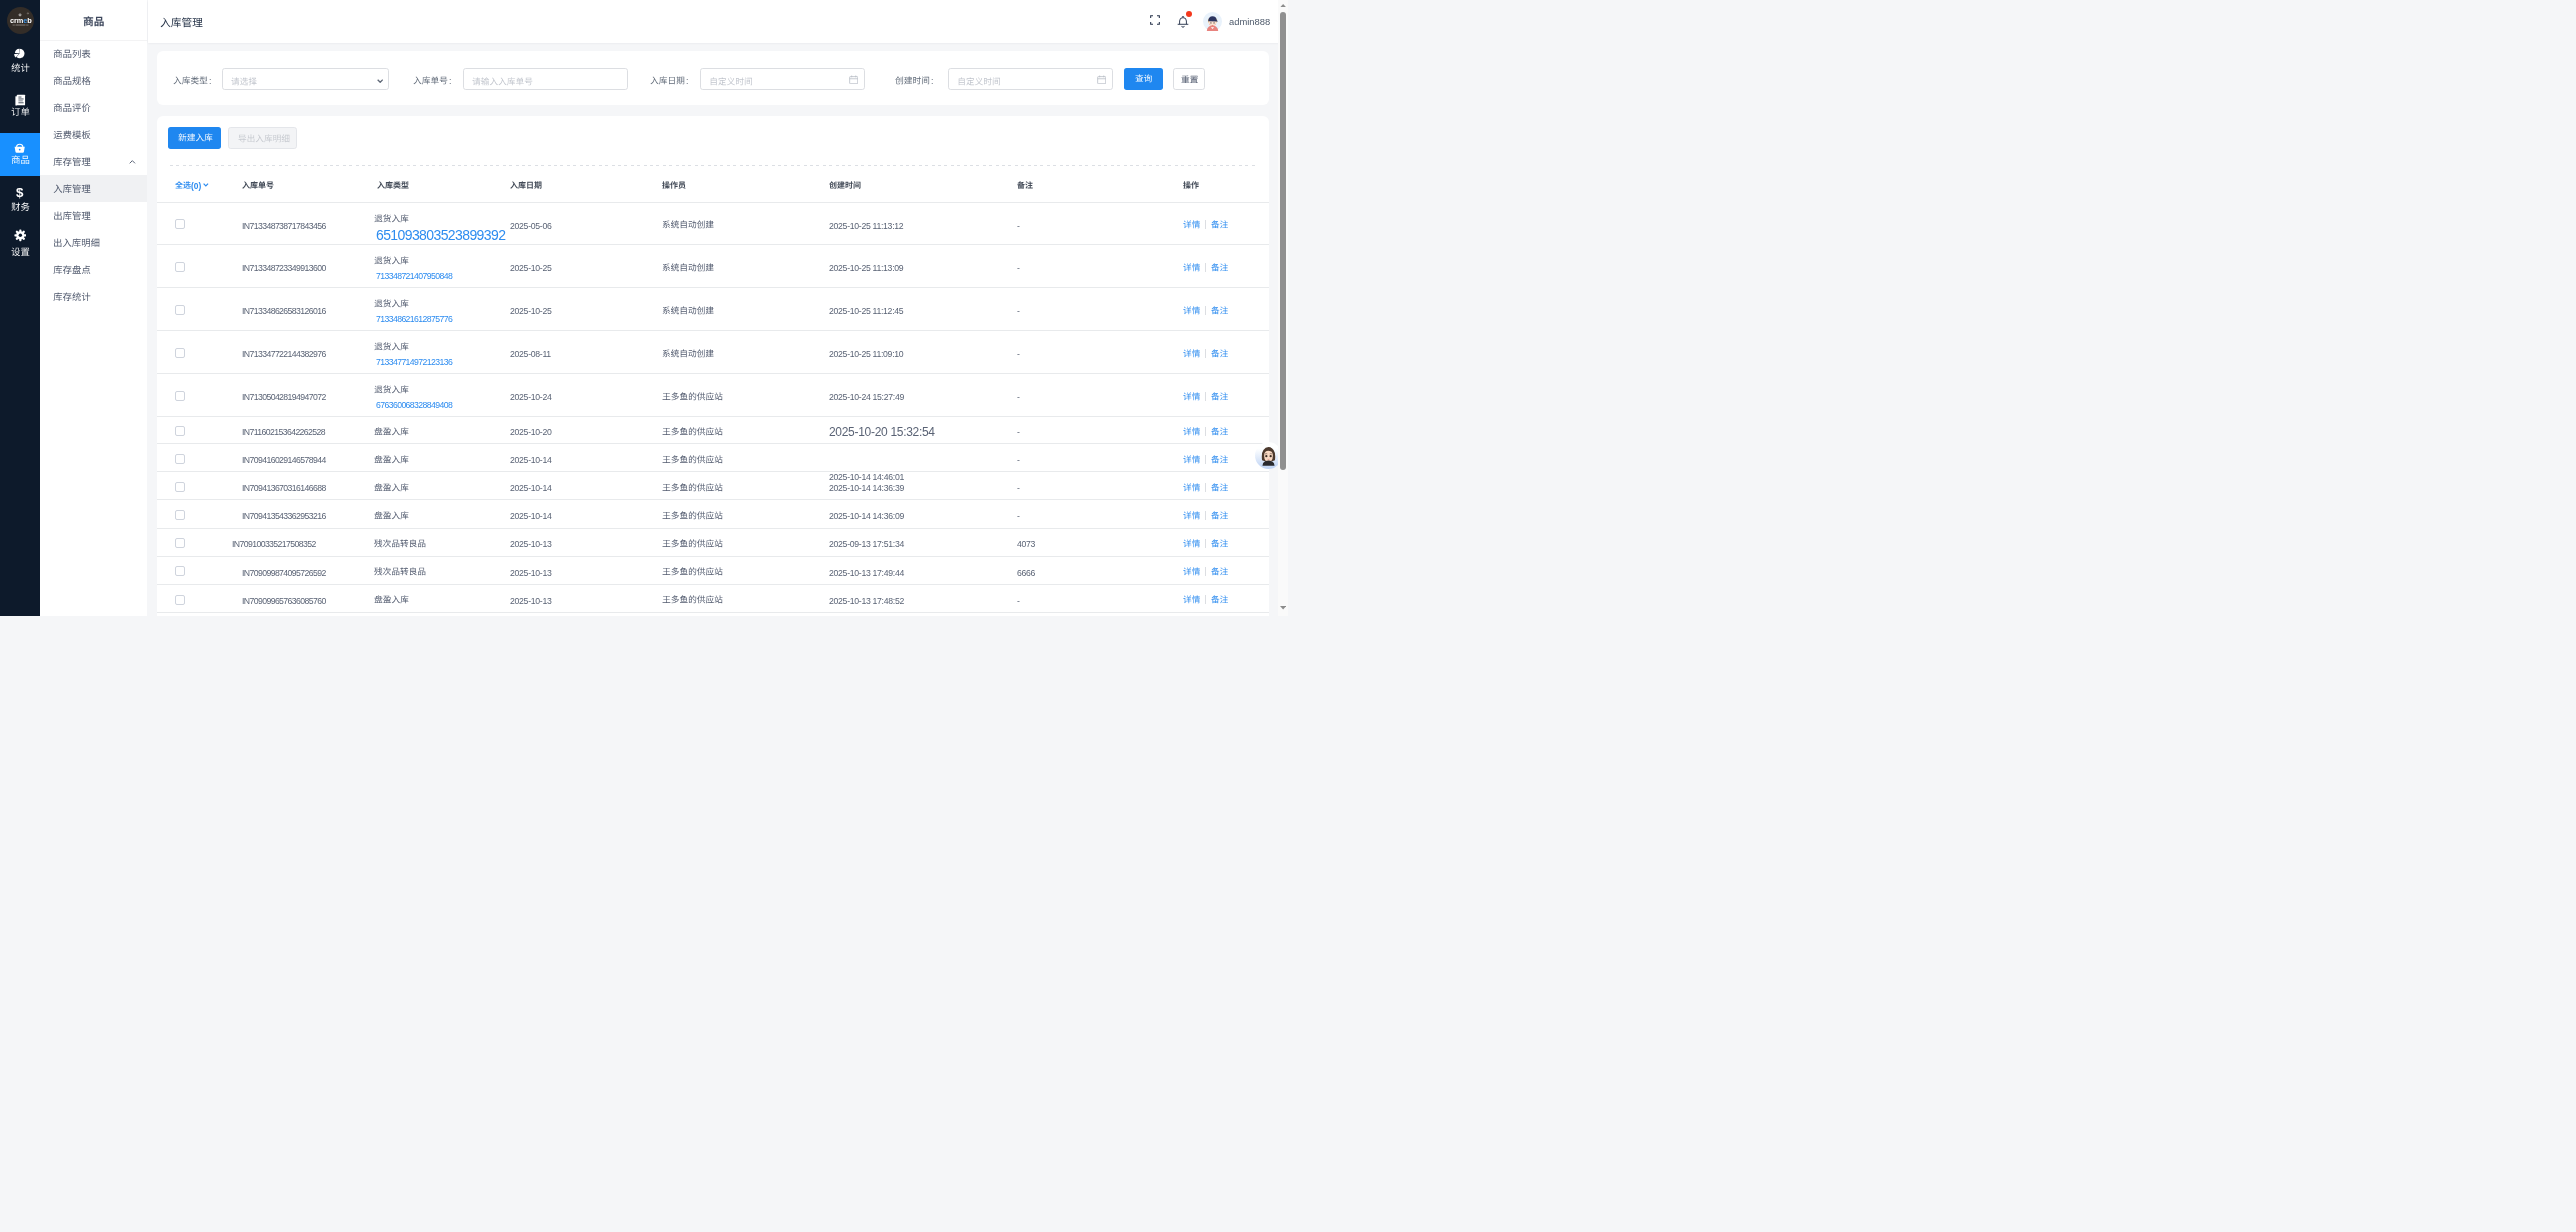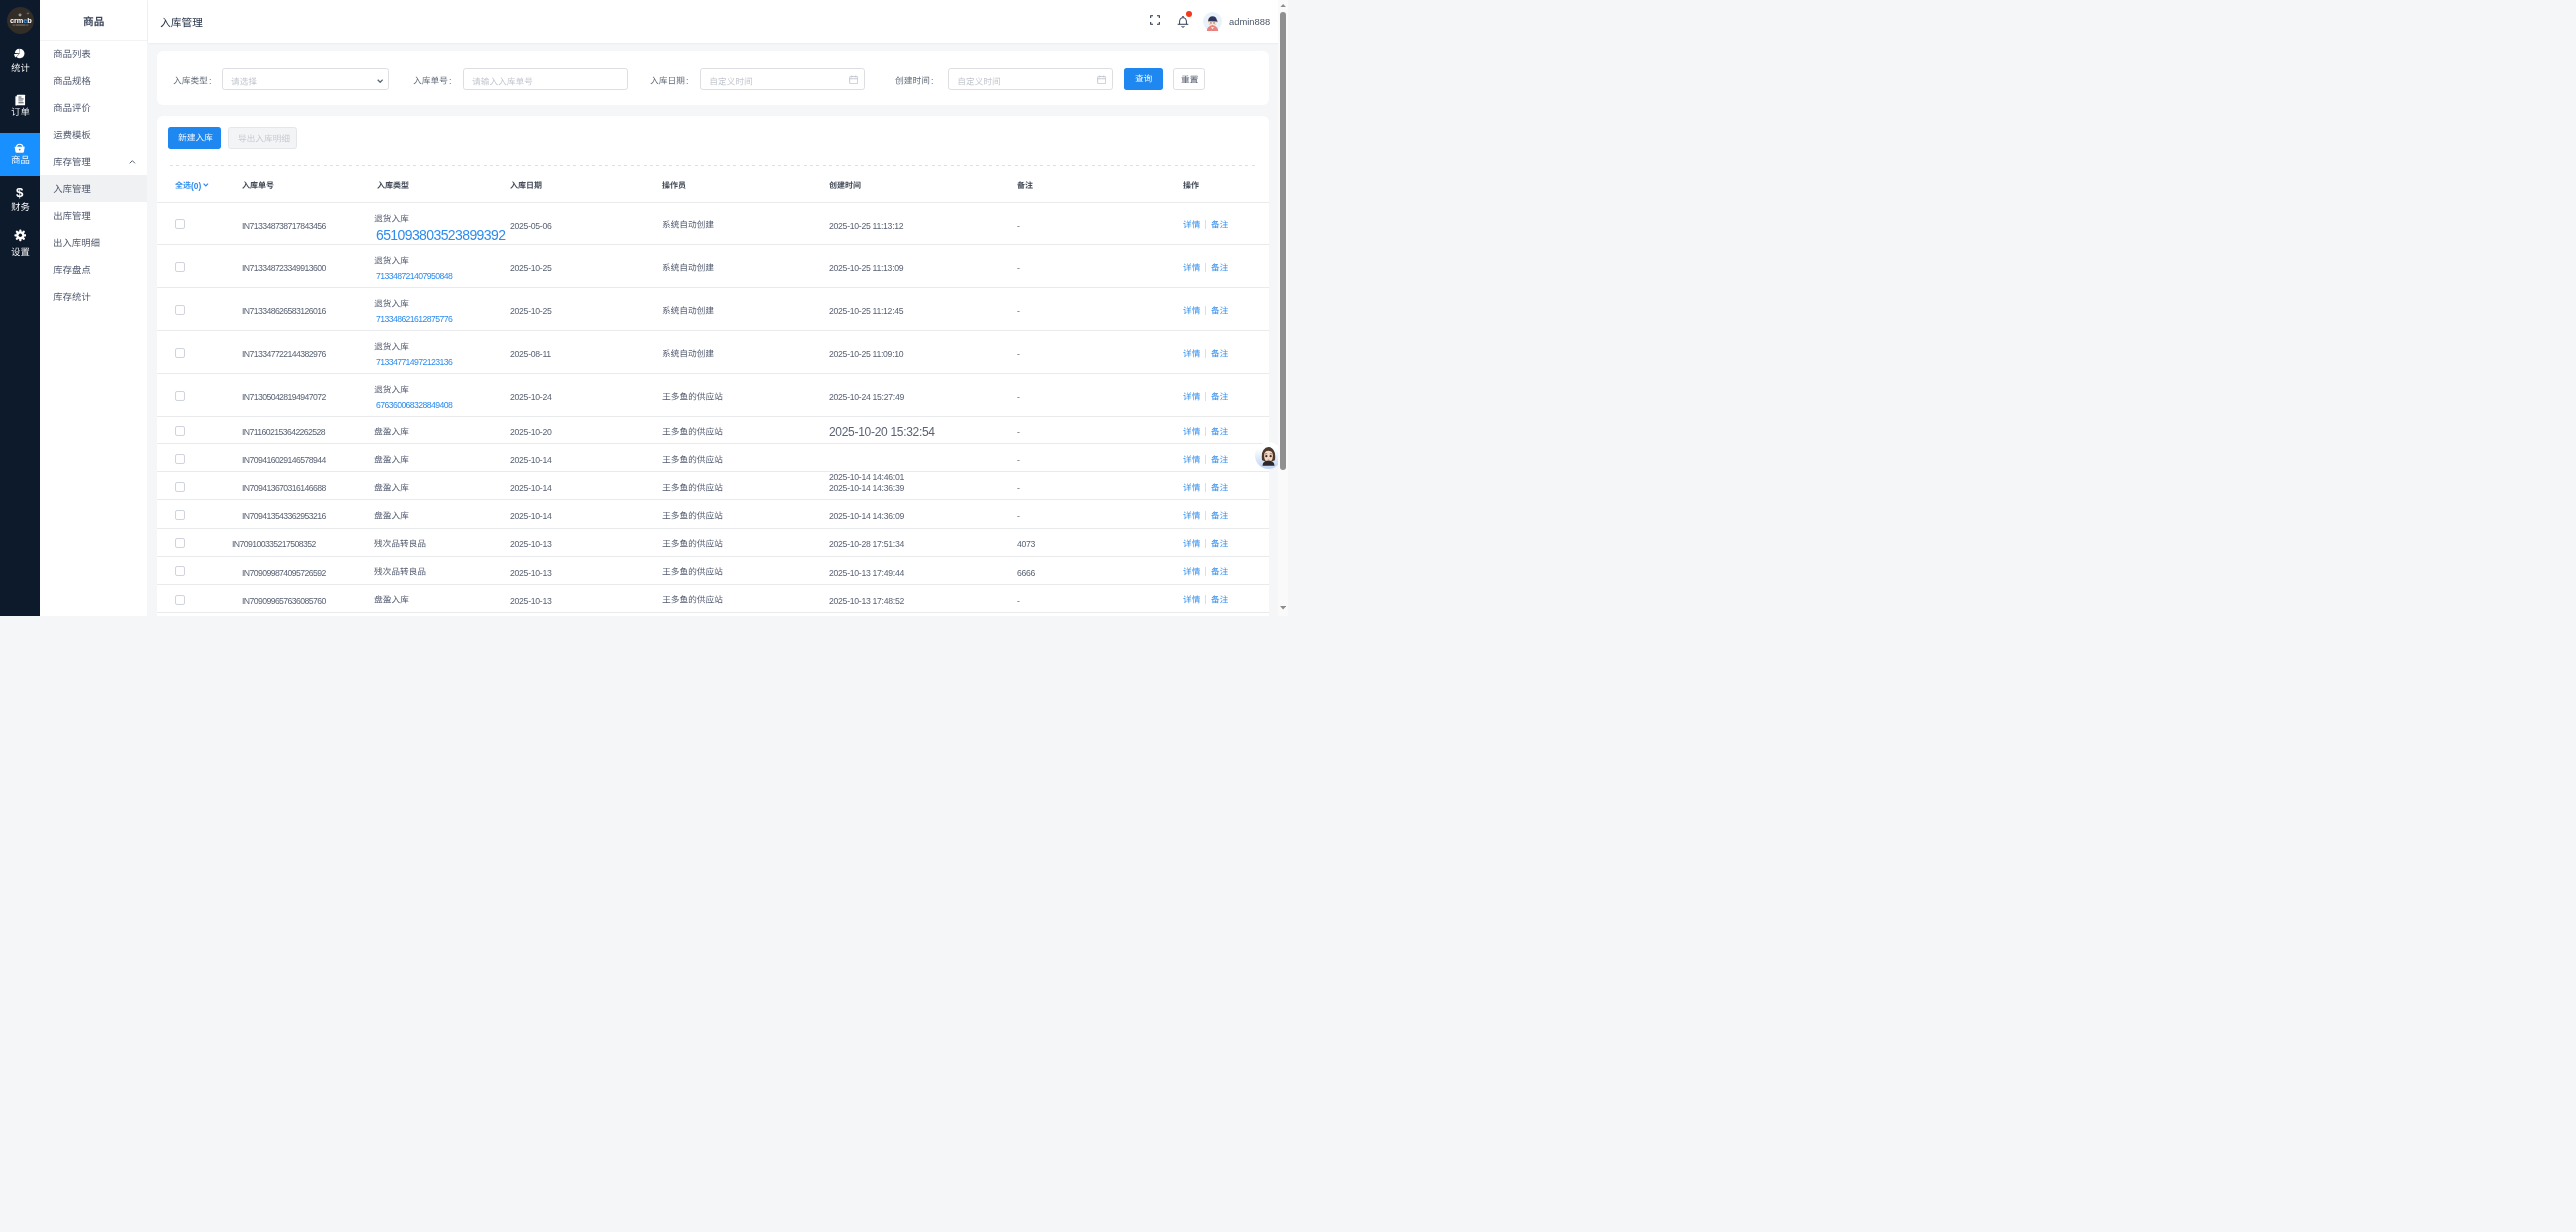--- a/index.html
+++ b/index.html
@@ -1064,21 +1064,21 @@
             <use href="#c738b"></use>
             <use href="#c591a" x="1000"></use>
             <use href="#c9c7c" x="2000"></use>
             <use href="#c7684" x="3000"></use>
             <use href="#c4f9b" x="4000"></use>
             <use href="#c5e94" x="5000"></use>
             <use href="#c7ad9" x="6000"></use>
           </g>
         </svg>
       </div>
-<div style="position:absolute;left:672px;top:421px;"><span class="lat" style="font-size:8.7px;letter-spacing:-0.3px;color:#5a6375">2025-10-28 17:51:34</span></div>
+<div style="position:absolute;left:672px;top:421px;"><span class="lat" style="font-size:8.7px;letter-spacing:-0.3px;color:#5a6375">2025-09-13 17:51:34</span></div>
 <div style="position:absolute;left:860px;top:421px;"><span class="lat" style="font-size:8.7px;letter-spacing:-0.3px;color:#5a6375">4073</span></div>
 <div style="position:absolute;left:1026px;top:423px;">
         <svg class="z" width="17.4" height="8.7" viewBox="0 0 2000 1000" fill="#2d8cf0">
           <g transform="translate(0,880) scale(1,-1)">
             <use href="#c8be6"></use>
             <use href="#c60c5" x="1000"></use>
           </g>
         </svg>
       </div>
 <div class="abs" style="left:1048px;top:423px;width:0.7px;height:8.7px;background:#dcdee2"></div>

